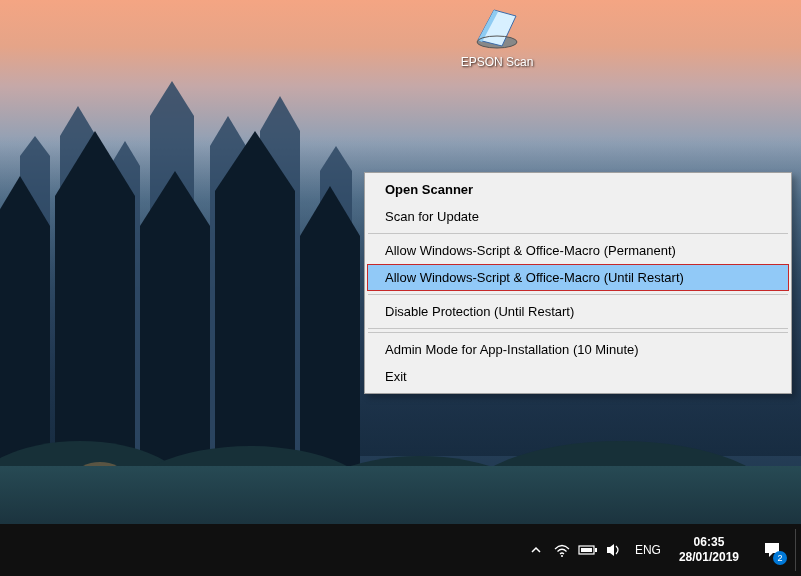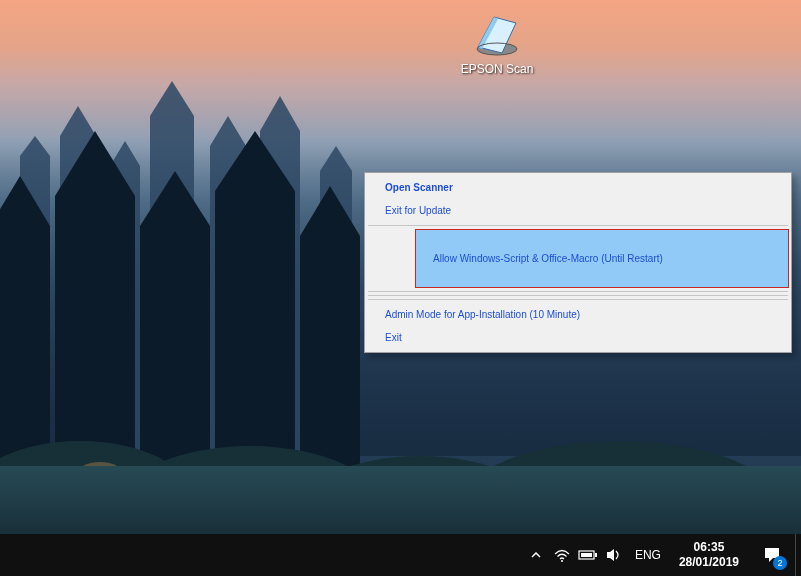--- a/index.html
+++ b/index.html
@@ -23,21 +23,21 @@
   }
   .trees-svg { position:absolute; bottom: 40px; left:0; width:100%; height:460px; }
   .foreground-band {
     position:absolute; bottom:40px; left:0; width:100%; height:70px;
     background: linear-gradient(180deg,#274a54 0%, #192f3a 100%);
   }
   
   
   .desktop-icon {
     position: absolute;
-    top: 8px; left: 446px;
+    top: 1px; left: 446px;
     width: 102px;
     text-align: center;
     cursor: pointer;
   }
   .desktop-icon .icon-img {
     width: 52px; height: 52px; margin: 0 auto 2px;
     display:flex; align-items:center; justify-content:center;
   }
   .desktop-icon .label {
     color: #fff; font-size: 12px;
@@ -45,47 +45,46 @@
   }
   
   
   .context-menu {
     position: absolute;
     top: 172px; left: 364px;
     width: 428px;
     background: #f0f0f0;
     border: 1px solid #a0a0a0;
     padding: 3px 2px;
-    font-size: 10px;
-    color: #1d4ed8;
+    font-size: 13px;
+    color: #000000;
     box-shadow: 4px 4px 6px rgba(0,0,0,0.25);
   }
   .context-menu .item {
     padding: 6px 18px;
     cursor: default;
     white-space: nowrap;
   }
   .context-menu .item.bold { font-weight: 600; }
   .context-menu .item.highlighted {
     background: #91c9f7;
     border: 1px solid #c62828;
-    padding: 23px 17px;
-    margin-left: 48px;
+    padding: 5px 17px;
   }
   .context-menu .sep {
     height: 1px;
     background: #c5c5c5;
     margin: 3px 1px;
   }
   
   
   .taskbar {
     position: absolute;
     bottom: 0; left: 0;
-    width: 100%; height: 42px;
+    width: 100%; height: 52px;
     background: #101010;
     display: flex;
     align-items: center;
     color: #fff;
     font-size: 12px;
     justify-content: flex-end;
   }
   .task-icons-peek {
     position: absolute;
     top: -4px; left: 408px;
@@ -189,24 +188,26 @@
         <path d="M6 38 L22 8 L44 14 L30 44 Z" fill="#d8f0ff" stroke="#3a6aa8" stroke-width="1"></path>
         <path d="M6 38 L22 8 L26 10 L10 40 Z" fill="#8ecbf2"></path>
         <ellipse cx="25" cy="40" rx="20" ry="6" fill="none" stroke="#555" stroke-width="1"></ellipse>
       </svg>
     </div>
     <div class="label">EPSON Scan</div>
   </div>
 
   <div class="context-menu" id="ctx">
       <div class="item bold">Open Scanner</div>
-      <div class="item">Exit for Update</div>
-      <div class="sep"></div>
+      <div class="item">Scan for Update</div>
+      <div class="sep"></div>
+      <div class="item">Allow Windows-Script &amp; Office-Macro (Permanent)</div>
       <div class="item highlighted">Allow Windows-Script &amp; Office-Macro (Until Restart)</div>
       <div class="sep"></div>
+      <div class="item">Disable Protection (Until Restart)</div>
       <div class="sep"></div>
       <div class="sep"></div>
       <div class="item">Admin Mode for App-Installation (10 Minute)</div>
       <div class="item">Exit</div>
     </div>
 
   <div class="task-icons-peek" style="position:absolute; bottom:42px;">
     <div class="ticon">
       <svg width="22" height="22" viewBox="0 0 22 22">
           <rect x="2" y="2" width="18" height="18" rx="2" fill="#7fbf3f"></rect>

